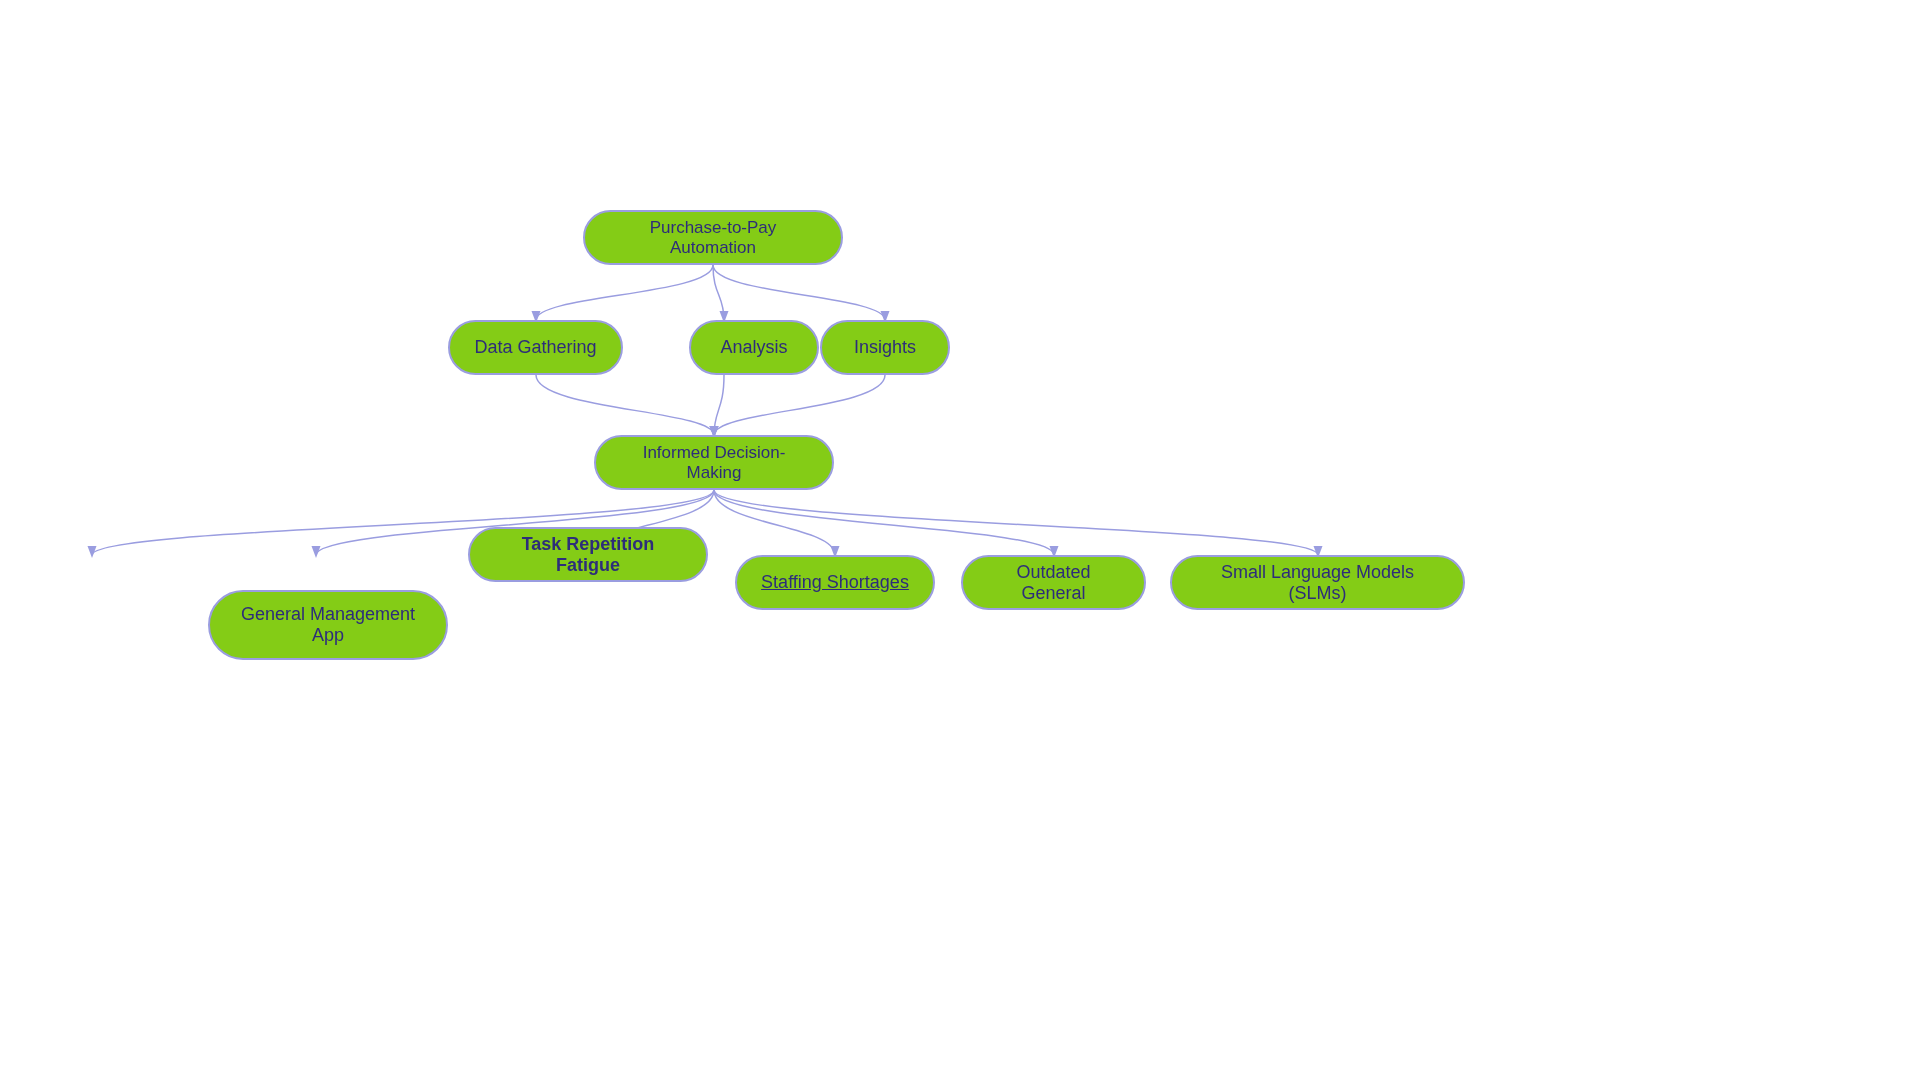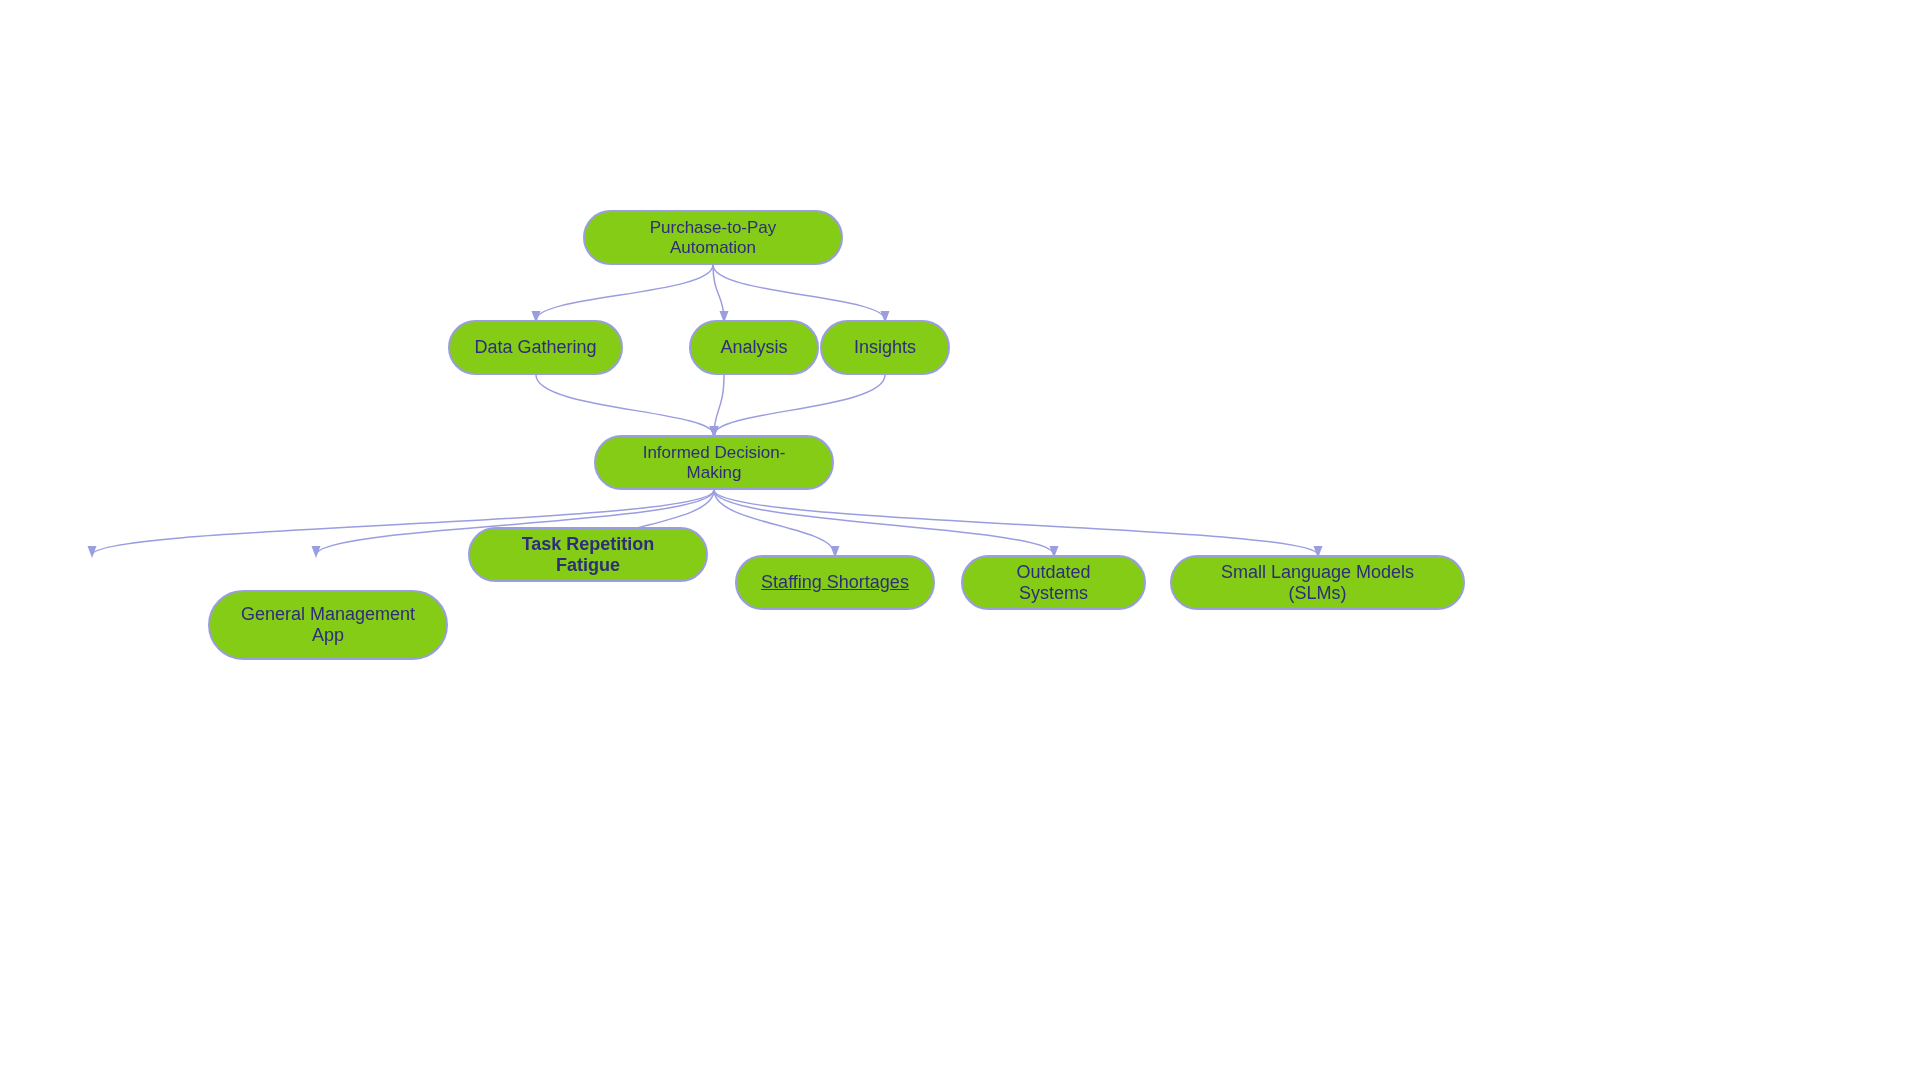--- a/index.html
+++ b/index.html
@@ -174,20 +174,20 @@
 
   <div class="node" id="node-task">
     <span>Task Repetition Fatigue</span>
   </div>
 
   <div class="node" id="node-staffing">
     <span>Staffing Shortages</span>
   </div>
 
   <div class="node" id="node-outdated">
-    <span>Outdated Systems</span>
+    <span>Outdated General</span>
   </div>
 
   <div class="node" id="node-slm">
     <span>Small Language Models (SLMs)</span>
   </div>
 
 </div>
 
 </body></html>

